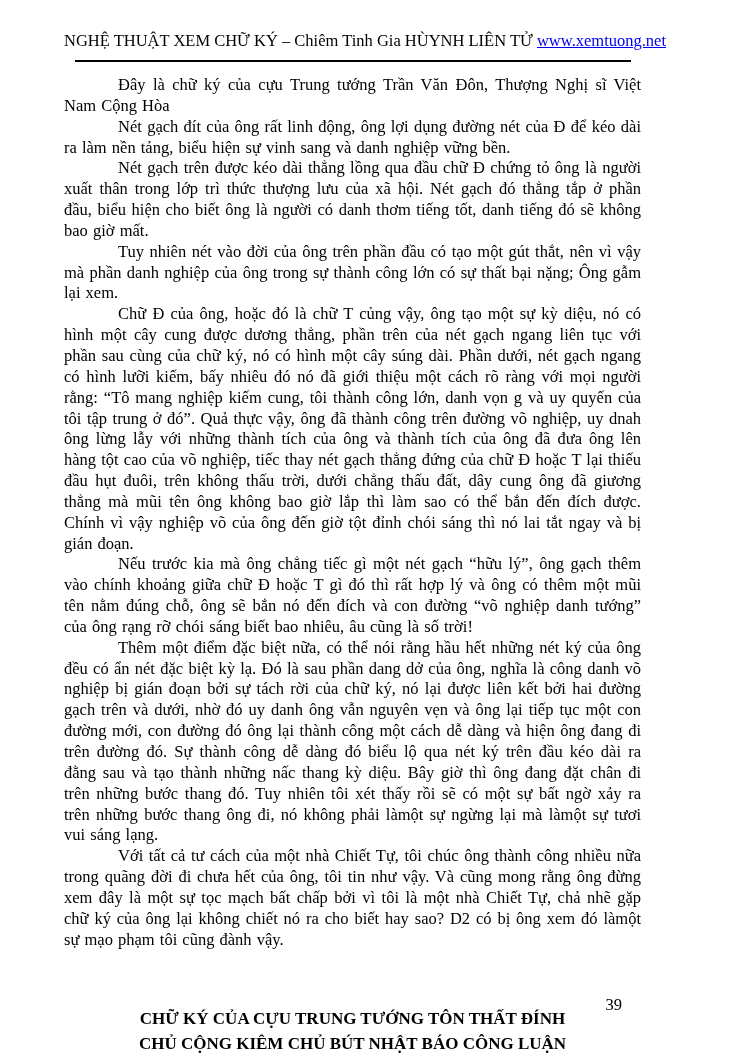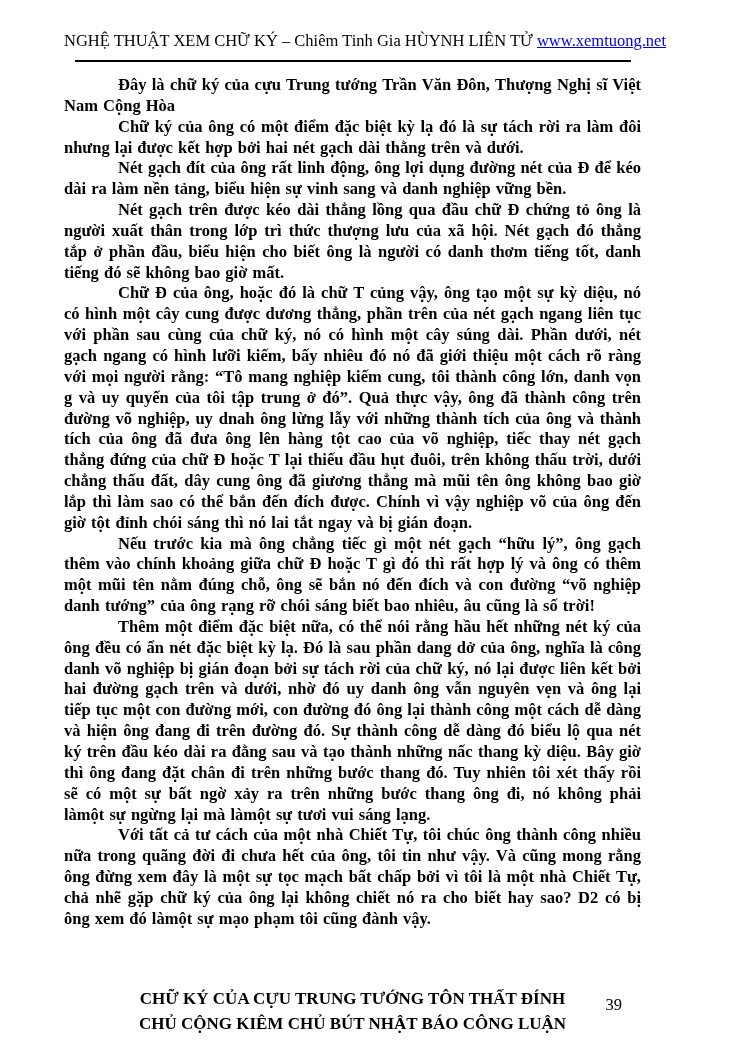--- a/index.html
+++ b/index.html
@@ -34,21 +34,20 @@
     border-top: 2px solid #000000;
     margin: 9px 10px 13px 11px;
   }
   .body-text p {
     margin: 0;
     text-align: justify;
     text-indent: 54px;
     font-size: 16.5px;
     line-height: 20.85px;
     word-spacing: 1px;
-    font-weight: bold;
   }
   .closing-heading {
     margin-top: 56px;
     text-align: center;
     font-weight: bold;
     font-size: 17px;
     line-height: 25px;
   }
   .page-number {
     position: absolute;
@@ -65,23 +64,23 @@
   <header>
     <div class="doc-header">
       <span>NGHỆ THUẬT XEM CHỮ KÝ – Chiêm Tinh Gia HÙYNH LIÊN TỬ</span>
       <a href="#">www.xemtuong.net</a>
     </div>
     <hr class="header-rule">
   </header>
 
   <main class="body-text">
     <p>Đây là chữ ký của cựu Trung tướng Trần Văn Đôn, Thượng Nghị sĩ Việt Nam Cộng Hòa</p>
-    <p>Chữ ký của ông có một điểm đặc biệt kỳ lạ đó là sự tách rời ra làm đôi nhưng lại được kết hợp bởi hai nét gạch dài thằng trên và dưới.</p>
     <p>Nét gạch đít của ông rất linh động, ông lợi dụng đường nét của Đ để kéo dài ra làm nền tảng, biểu hiện sự vinh sang và danh nghiệp vững bền.</p>
     <p>Nét gạch trên được kéo dài thẳng lồng qua đầu chữ Đ chứng tỏ ông là người xuất thân trong lớp trì thức thượng lưu của xã hội. Nét gạch đó thẳng tắp ở phần đầu, biểu hiện cho biết ông là người có danh thơm tiếng tốt, danh tiếng đó sẽ không bao giờ mất.</p>
+    <p>Tuy nhiên nét vào đời của ông trên phần đầu có tạo một gút thắt, nên vì vậy mà phần danh nghiệp của ông trong sự thành công lớn có sự thất bại nặng; Ông gẫm lại xem.</p>
     <p>Chữ  Đ của ông, hoặc đó là chữ T củng vậy, ông tạo một sự kỳ diệu, nó có hình một cây cung được dương thẳng, phần trên của nét gạch ngang liên tục với phần sau cùng của chữ ký, nó có hình một cây súng dài. Phần dưới, nét gạch ngang có hình lưỡi kiếm, bấy nhiêu đó nó đã giới thiệu một cách rõ ràng với mọi người rằng: “Tô mang nghiệp kiếm cung, tôi thành công lớn, danh vọn g và uy quyến của tôi tập trung ở đó”. Quả thực vậy, ông đã thành công trên đường võ nghiệp, uy dnah ông lừng lẫy với những thành tích của ông và thành tích của ông đã đưa ông lên hàng tột cao của võ nghiệp, tiếc thay nét gạch thẳng đứng của chữ Đ hoặc T lại thiếu đầu hụt đuôi, trên không thấu trời, dưới chẳng thấu đất, dây cung ông đã giương thẳng mà mũi tên ông không bao giờ lắp thì làm sao có thể bắn đến đích được. Chính vì vậy nghiệp võ của ông đến giờ tột đỉnh chói sáng thì nó lai tắt ngay và bị gián đoạn.</p>
     <p>Nếu trước kia mà ông chẳng tiếc gì một nét gạch “hữu lý”, ông gạch thêm vào chính khoảng giữa chữ Đ hoặc T gì đó thì rất hợp lý và ông có thêm một mũi tên nằm đúng chỗ, ông sẽ bắn nó đến đích và con đường “võ nghiệp danh tướng” của ông rạng rỡ chói sáng biết bao nhiêu, âu cũng là số trời!</p>
     <p>Thêm một điểm đặc biệt nữa, có thể nói rằng hầu hết những nét ký của ông đều có ẩn nét đặc biệt kỳ lạ. Đó là sau phần dang dở của ông, nghĩa là công danh võ nghiệp bị gián đoạn bởi sự tách rời của chữ ký, nó lại được liên kết bởi hai đường gạch trên và dưới, nhờ đó uy danh ông vẫn nguyên vẹn và ông lại tiếp tục một con đường mới, con đường đó ông lại thành công một cách dễ dàng và hiện ông đang đi trên đường đó. Sự thành công dễ dàng đó biểu lộ qua nét ký trên đầu kéo dài ra đằng sau và tạo thành những nấc thang kỳ diệu. Bây giờ thì ông đang đặt chân đi trên những bước thang đó. Tuy nhiên tôi xét thấy rồi sẽ có một sự bất ngờ xảy ra trên những bước thang ông đi, nó không phải làmột sự ngừng lại mà làmột sự tươi vui sáng lạng.</p>
     <p>Với tất cả tư cách của một nhà Chiết Tự, tôi chúc ông thành công nhiều nữa trong quãng đời đi chưa hết của ông, tôi tin như vậy. Và cũng mong rằng ông đừng xem đây là một sự tọc mạch bất chấp bởi vì tôi là một nhà Chiết Tự, chả nhẽ gặp chữ ký của ông lại không chiết nó ra cho biết hay sao? D2 có bị ông xem đó làmột sự mạo phạm tôi cũng đành vậy.</p>
   </main>
 
   <section class="closing-heading">
     <div>CHỮ KÝ CỦA CỰU TRUNG TƯỚNG TÔN THẤT ĐÍNH</div>
     <div>CHỦ CỘNG KIÊM CHỦ BÚT NHẬT BÁO CÔNG LUẬN</div>
   </section>

